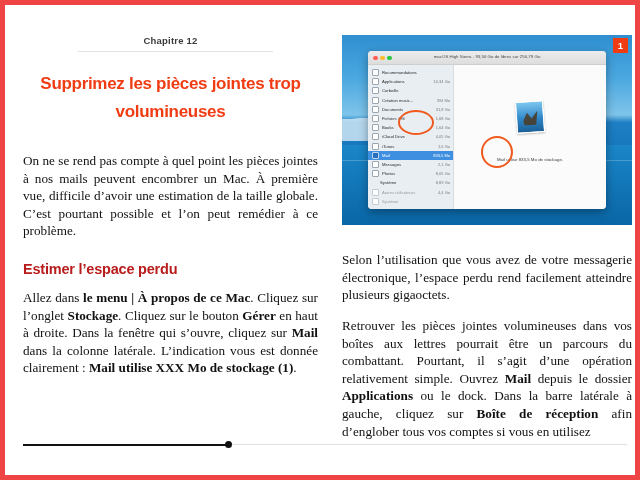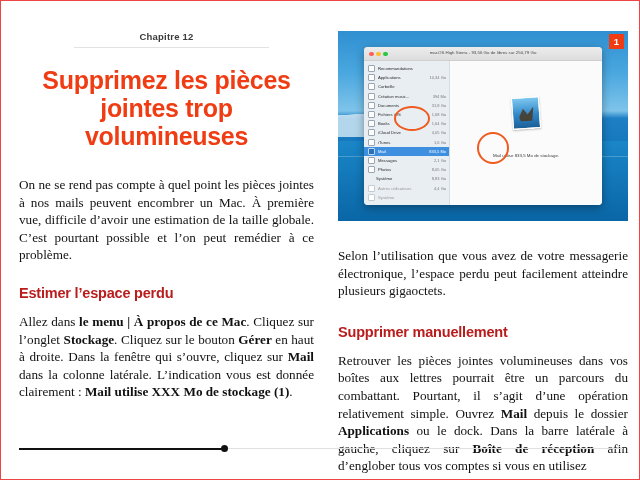--- a/index.html
+++ b/index.html
@@ -13,21 +13,21 @@
     overflow: hidden;
     font-family: "Liberation Serif", serif;
     position: relative;
   }
   .page {
     position: absolute;
     left: 0; top: 0;
     width: 640px;
     height: 480px;
     background: #ffffff;
-    border: 1px solid #ef4444;
+    border: 5px solid #ef4444;
     box-sizing: border-box;
   }
 
   
   .col-left {
     position: absolute;
     left: 18px;
     top: 30px;
     width: 295px;
   }
@@ -41,21 +41,21 @@
     padding-bottom: 5px;
   }
   .chapter-rule {
     height: 1px;
     background: #e2e2e2;
     margin: 0 45px 0 55px;
   }
   .chapter-title {
     font-family: "Liberation Sans", sans-serif;
     font-weight: bold;
-    font-size: 25px;
+    font-size: 17px;
     line-height: 28px;
     color: #F03C13;
     text-align: center;
     margin-top: 18px;
     letter-spacing: -0.3px;
   }
   .body-p {
     font-family: "Liberation Serif", serif;
     font-size: 13.2px;
     line-height: 17.6px;
@@ -390,23 +390,22 @@
           </div>
         </div>
       </div>
 
       <div class="ring ring-side"></div>
       <div class="ring ring-main"></div>
 
       <div class="badge-one">1</div>
     </div>
 
-    <p class="body-p">Selon l’utilisation que vous avez de votre messagerie électronique, l’espace perdu peut facilement atteindre plusieurs gigaoctets.</p>
-
-    <h2 class="section-head rh">Supprimer manuellement</h2>
+    <p class="body-p">Selon l’utilisation que vous avez de votre messagerie électronique, l’espace perdu rend facilement atteindre plusieurs gigaoctets.</p>
+
 
     <p class="body-p tight"><span>Retrouver les pièces jointes volumineuses dans vos boîtes aux lettres pourrait être un parcours du combattant. Pourtant, il s’agit d’une opération relativement simple. Ouvrez </span><b class="em">Mail</b><span> depuis le dossier </span><b class="em">Applications</b><span> ou le dock. Dans la barre latérale à gauche, cliquez sur </span><b class="em">Boîte de réception</b><span> afin d’englober tous vos comptes si vous en utilisez</span></p>
   </div>
 
   <div class="progress-wrap">
     <div class="prog-track"></div>
     <div class="prog-fill"></div>
     <div class="prog-knob"></div>
   </div>
 

